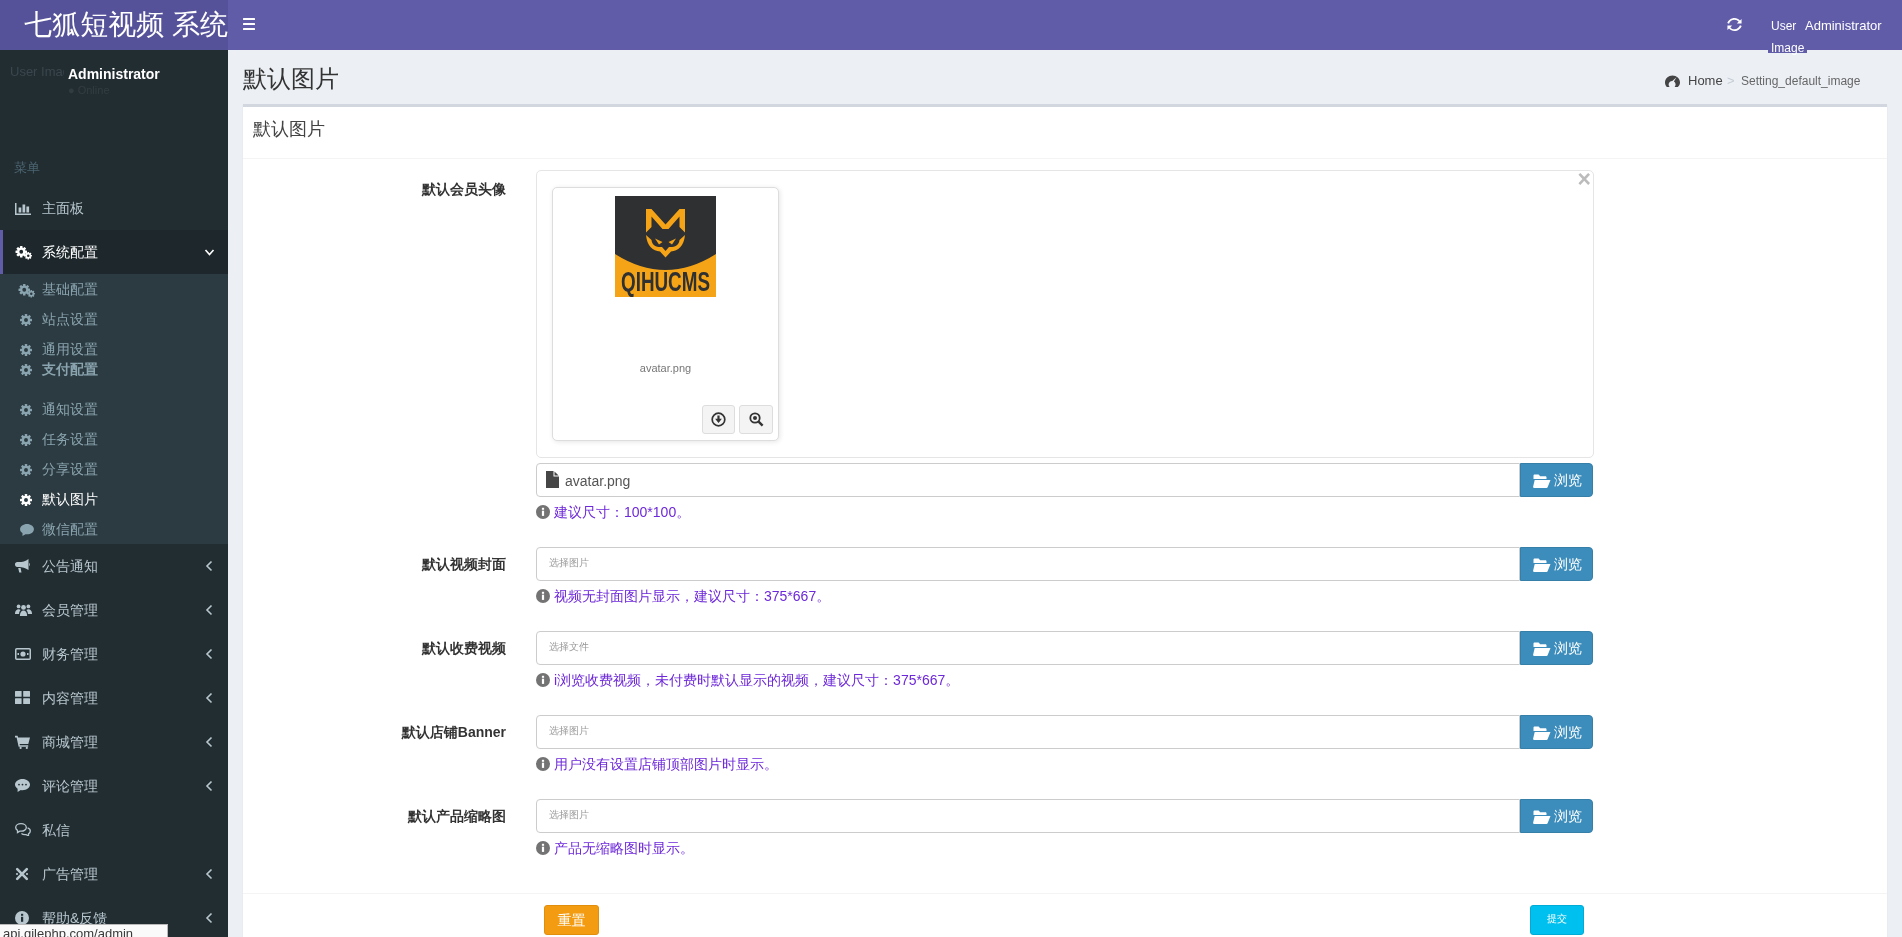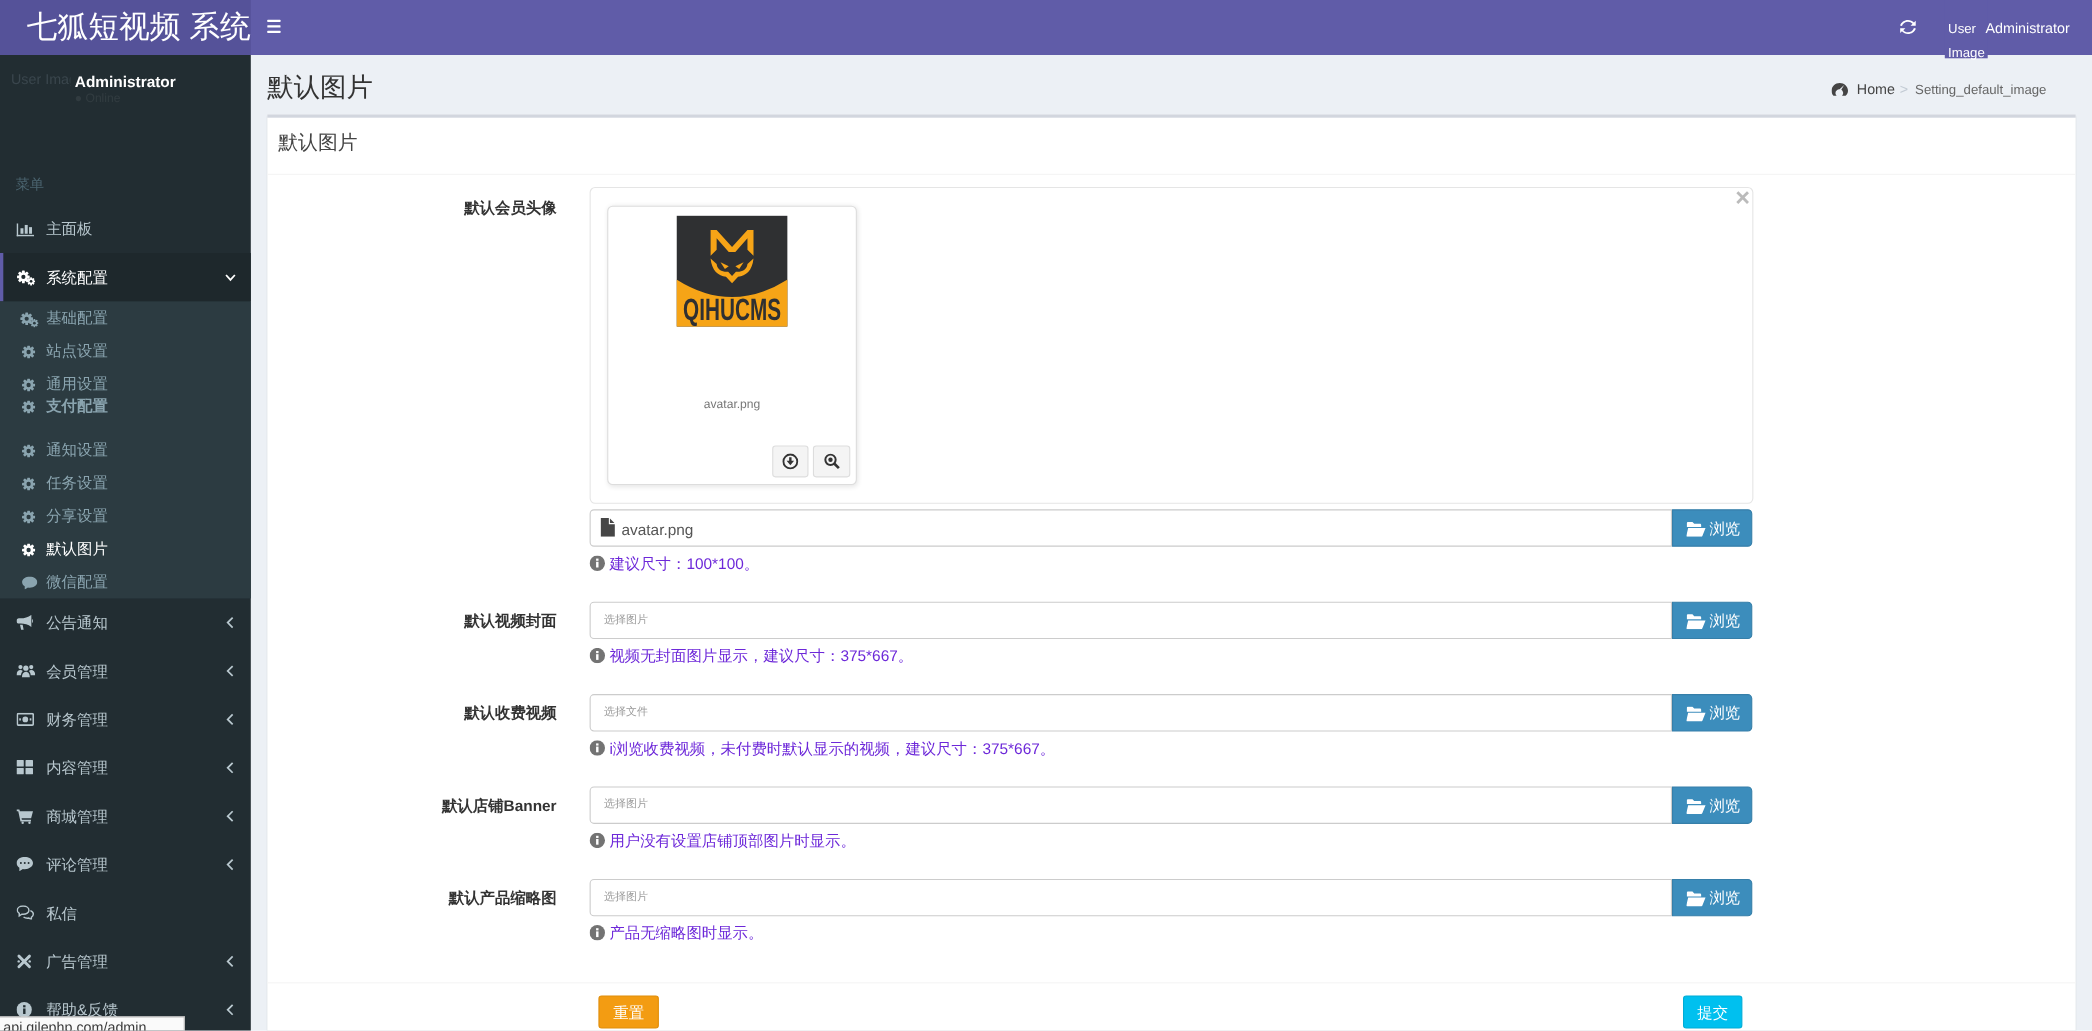--- a/index.html
+++ b/index.html
@@ -495,18 +495,18 @@
     <div class="hint" style="left:293px;top:736px;"><svg style="vertical-align:-2px;margin-right:4px;" width="14" height="14" viewBox="0 0 14 14">
           <circle cx="7" cy="7" r="7" fill="#737373"></circle>
           <g fill="#fff">
             <rect x="5.9" y="5.7" width="2.2" height="5.2"></rect>
             <rect x="5.9" y="2.8" width="2.2" height="2"></rect>
           </g>
         </svg>产品无缩略图时显示。</div>
   </div>
   <div class="abs" style="left:0;top:789px;width:1644px;height:1px;background:#f4f4f4;"></div>
   <div class="abs" style="left:301px;top:801px;width:55px;height:30px;background:#f39c12;border:1px solid #e08e0b;border-radius:3px;color:#fff;text-align:center;line-height:28px;font-size:14px;">重置</div>
-  <div class="abs" style="left:1287px;top:801px;width:54px;height:30px;background:#00c0ef;border:1px solid #00acd6;border-radius:3px;color:#fff;text-align:center;line-height:28px;font-size:14px;">提交</div>
+  <div class="abs" style="left:1287px;top:801px;width:54px;height:30px;background:#00c0ef;border:1px solid #00acd6;border-radius:3px;color:#fff;text-align:center;line-height:28px;font-size:10px;font-family:Liberation Mono, monospace;">提交</div>
 </div>
 
 <div class="abs" style="left:0;top:924px;width:168px;height:13px;background:#fafafa;border:1px solid #b9b9b9;border-left:none;border-bottom:none;overflow:hidden;z-index:20;">
   <span style="position:absolute;left:3px;top:1px;font-size:13px;color:#3a3a3a;">api.qilephp.com/admin</span>
 </div>
 
 </body></html>

